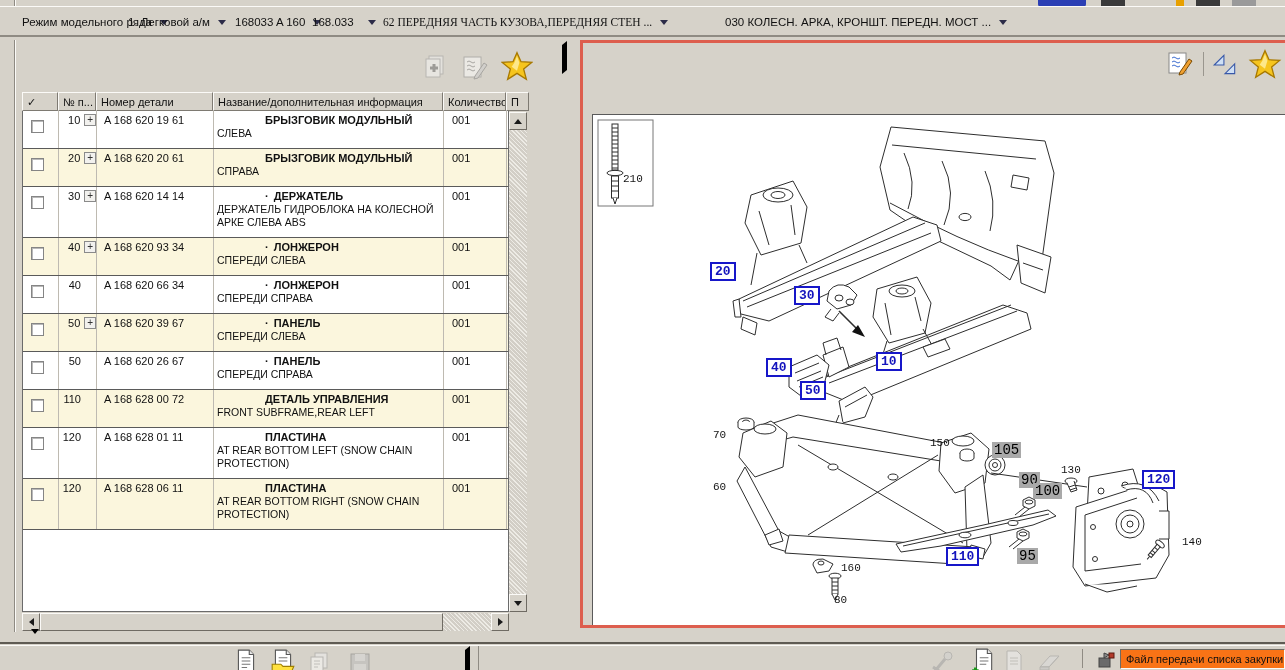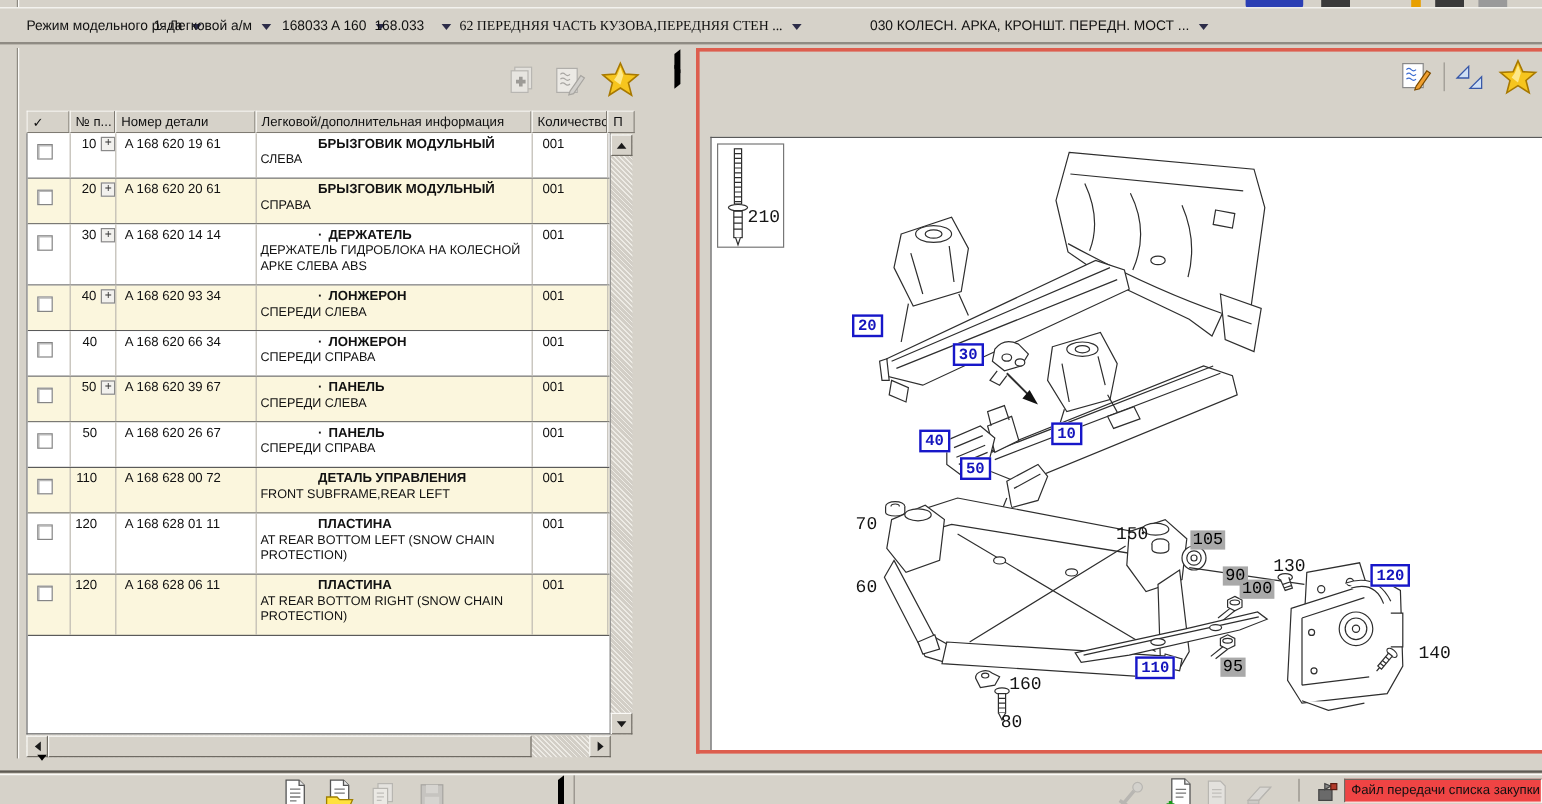--- a/index.html
+++ b/index.html
@@ -63,31 +63,31 @@
   
   .split-arrow { position:absolute; cursor:pointer; }
 
   
   .rpanel { position:absolute; left:580px; top:40px; width:705px; height:588px;
             border:3px solid #dd5e4e; border-right:none; background:#d6d2c9; }
   .canvas { position:absolute; left:9px; top:71px; width:693px; height:511px; background:#fff;
             border-top:1px solid #5a5a5a; border-left:1px solid #5a5a5a; overflow:hidden; }
   .canvas svg { position:absolute; left:0; top:0; }
   .dia-label { position:absolute; font-family:"Liberation Mono", monospace; cursor:pointer; white-space:nowrap; }
-  .dia-label.plain { font-size:15px; color:#141414; }
+  .dia-label.plain { font-size:11px; color:#141414; }
   .dia-label.gray  { font-size:14px; color:#000; background:#a9a9a9; padding:0 2px; }
   .dia-label.box   { font-size:13px; font-weight:bold; color:#1414bd; background:#fff;
                      border:2px solid #1717c9; padding:0 3px; line-height:15px; }
   .sep-v { position:absolute; width:1px; background:#9a968e; }
 
   
   .darkline { position:absolute; background:#5f5b53; }
   .bottombar { position:absolute; left:0; top:645px; width:1285px; height:25px; background:#d6d2c9;
                border-top:1px solid #fbfaf7; overflow:hidden; }
-  .binput { position:absolute; background:#ef4444; border:1px solid; border-color:#6f6b63 #fbfaf7 #fbfaf7 #6f6b63;
+  .binput { position:absolute; background:#f97316; border:1px solid; border-color:#6f6b63 #fbfaf7 #fbfaf7 #6f6b63;
             padding:3px 0 0 5px; font-size:11px; white-space:nowrap; overflow:hidden; }
 </style>
 </head>
 <body>
 
 <div class="screen">
 
   <div class="topfrag" style="left:1038px;width:48px;height:7px;background:#2b3fb4;border-radius:0 0 3px 3px;"></div>
   <div class="topfrag" style="left:1101px;width:24px;height:6px;background:#3a3a3a;"></div>
   <div class="topfrag" style="left:1176px;width:8px;height:6px;background:#e8a000;"></div>
@@ -142,21 +142,21 @@
     <svg width="32" height="32" viewBox="0 0 24 24">
       <polygon points="12,2 15,8.8 23,9.3 17,14.3 19,22 12,17.5 5,22 7,14.3 1,9.3 9,8.8" fill="#f6c51e" stroke="#a87900"></polygon>
       <polygon points="12,4.5 13.8,9.6 12,15.5 8,12.5 10,9.6" fill="#fde88a" stroke="none"></polygon>
     </svg>
   </div>
 
   <div class="tbl-header">
       <div class="th" style="width: 36px;">✓</div>
       <div class="th" style="width: 38px;">№ п...</div>
       <div class="th" style="width: 117px;">Номер детали</div>
-      <div class="th" style="width: 230px;">Легковой/дополнительная информация</div>
+      <div class="th" style="width: 230px;">Название/дополнительная информация</div>
       <div class="th" style="width: 63px;">Количество</div>
       <div class="th" style="width: 23px;">П</div>
     </div>
   <div class="tbl-body">
       <div class="t-row" style="height: 38px;">
         <div class="td td-check">
           <div class="cb"></div>
         </div>
         <div class="td td-num">
           <span class="numv">10</span>

